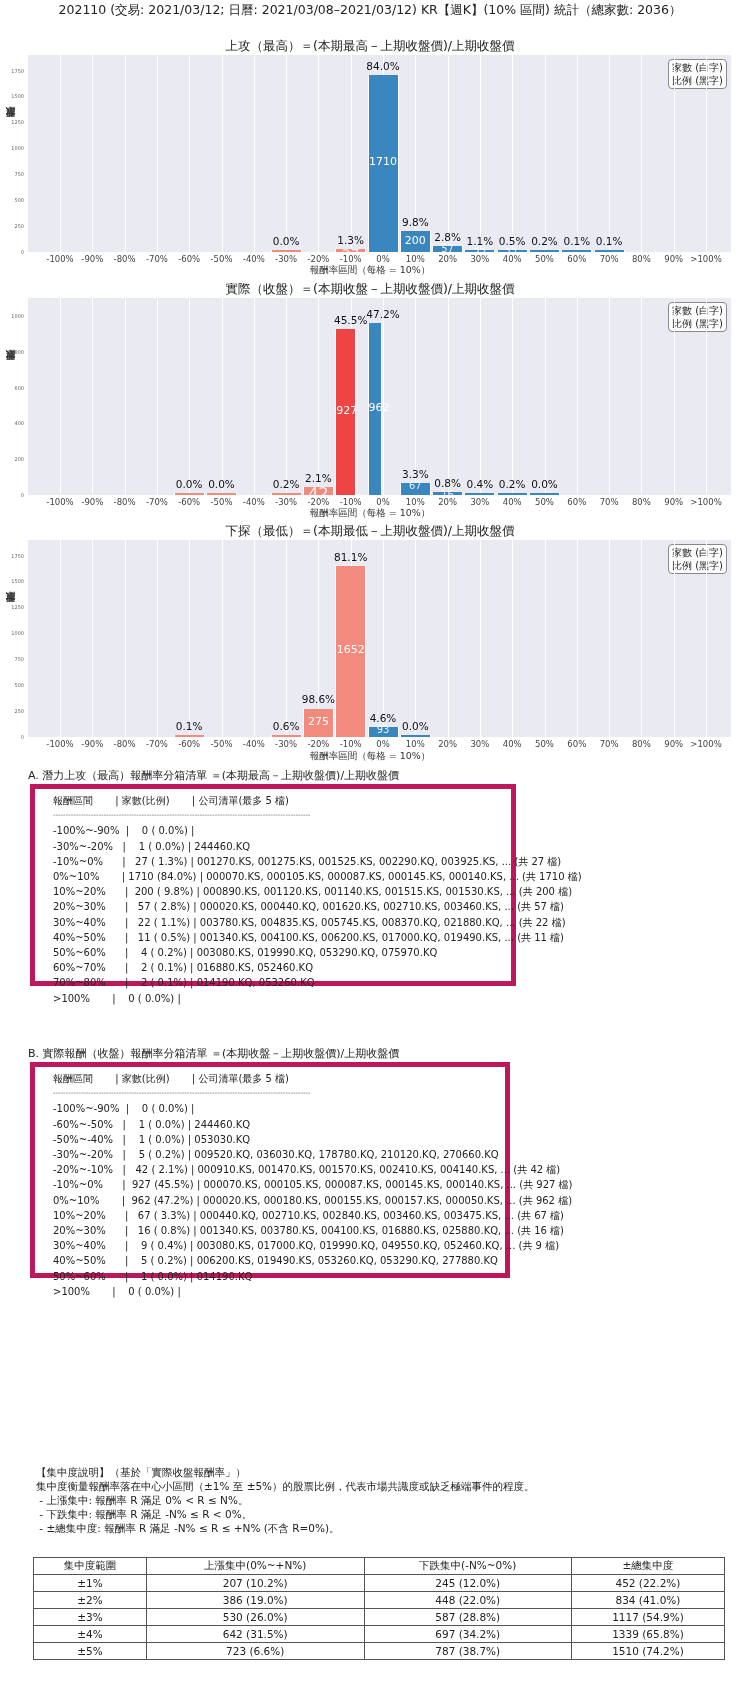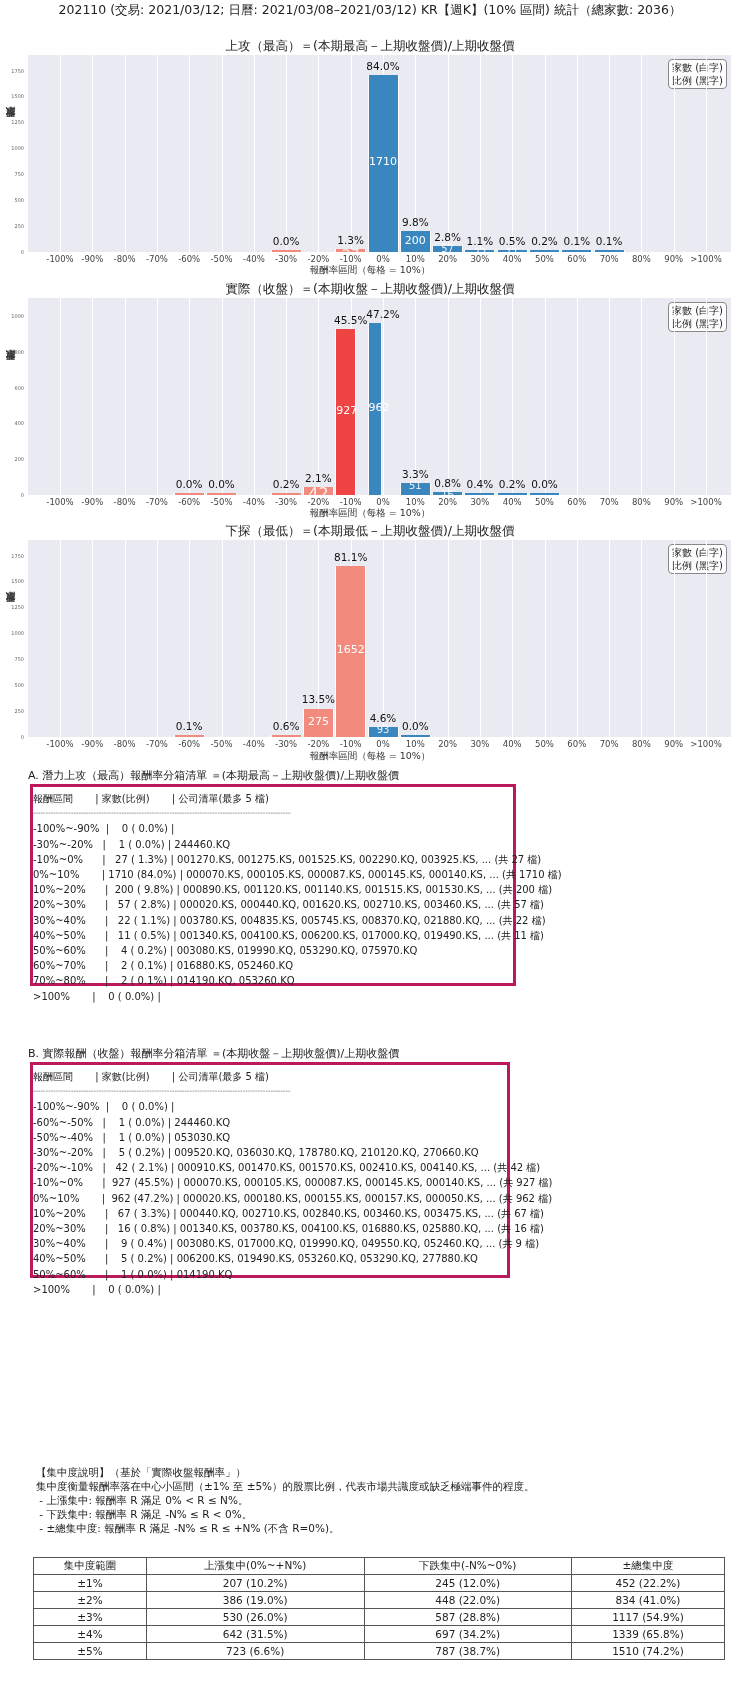--- a/index.html
+++ b/index.html
@@ -12,21 +12,21 @@
   .ylabel { position:absolute; left:-24px; writing-mode:vertical-rl; transform:rotate(180deg); font-size:10px; color:#333; }
   .ytick { position:absolute; left:-18px; width:14px; text-align:right; font-size:5px; color:#666; transform:translateY(-50%); }
   .vgrid { position:absolute; top:0; bottom:0; width:1px; background:#ffffff; }
   .bar { position:absolute; bottom:0; border-left:1px solid #fff; border-right:1px solid #fff; box-sizing:border-box; }
   .bar-count { position:absolute; width:100%; text-align:center; color:#ffffff; font-size:11px; }
   .bar-pct { position:absolute; width:60px; margin-left:-30px; text-align:center; color:#111; font-size:10.5px; }
   .xtick { position:absolute; width:40px; margin-left:-20px; text-align:center; font-size:8.5px; color:#444; }
   .xlabel { position:absolute; left:0; width:740px; text-align:center; font-size:9.5px; color:#333; }
   .legend-box { position:absolute; right:4px; top:4px; background:#ffffffe6; border:1px solid #888; border-radius:4px; padding:1px 3px; font-size:10px; line-height:13px; color:#222; }
   .section-title { position:absolute; left:28px; font-size:11px; color:#222; }
-  .list-box { position:absolute; left:30px; border:3px solid #be185d; background:#fff; box-sizing:border-box; padding:4px 0; font-size:10px; line-height:15.2px; color:#222; white-space:pre; }
+  .list-box { position:absolute; left:30px; border:5px solid #be185d; background:#fff; box-sizing:border-box; padding:4px 18px; font-size:10px; line-height:15.2px; color:#222; white-space:pre; }
   .conc-text { position:absolute; left:36px; font-size:10.5px; line-height:13.5px; color:#222; white-space:pre; }
   table.conc { position:absolute; left:33px; top:1557px; width:692px; border-collapse:collapse; font-size:10.5px; }
   table.conc td, table.conc th { border:1px solid #555; text-align:center; height:16px; padding:0; font-weight:normal; color:#222; }
 </style>
 </head>
 <body>
 
 <div class="page-title">202110 (交易: 2021/03/12; 日曆: 2021/03/08–2021/03/12) KR【週K】(10% 區間) 統計（總家數: 2036）</div>
 
 <div class="chart" style="top:0;">
@@ -181,21 +181,21 @@
         <div class="bar-count" style="top: 75.0086px;">927</div>
       </div>
       <div class="bar-pct" style="left: 322.7px; top: 15.9827px;">45.5%</div>
       <div class="xtick" style="left: 322.7px; top: 199px;">-10%</div>
       <div class="bar" style="left: 339.5px; width: 14px; height: 172.285px; background: rgb(58, 135, 192);">
         <div class="bar-count" style="top: 78.1427px;">962</div>
       </div>
       <div class="bar-pct" style="left: 355px; top: 9.71455px;">47.2%</div>
       <div class="xtick" style="left: 355px; top: 199px;">0%</div>
       <div class="bar" style="left: 371.8px; width: 31px; height: 11.9991px; background: rgb(58, 135, 192);">
-        <div class="bar-count" style="top: -3px; font-size: 10px; opacity: 0.85;">51</div>
+        <div class="bar-count" style="top: -3px; font-size: 10px; opacity: 0.85;">67</div>
       </div>
       <div class="bar-pct" style="left: 387.3px; top: 170.001px;">3.3%</div>
       <div class="xtick" style="left: 387.3px; top: 199px;">10%</div>
       <div class="bar" style="left: 404.1px; width: 31px; height: 2.86545px; background: rgb(58, 135, 192);">
         <div class="bar-count" style="top: -3px; font-size: 10px; opacity: 0.85;">16</div>
       </div>
       <div class="bar-pct" style="left: 419.6px; top: 179.135px;">0.8%</div>
       <div class="xtick" style="left: 419.6px; top: 199px;">20%</div>
       <div class="bar" style="left: 436.4px; width: 31px; height: 2px; background: rgb(58, 135, 192);"></div>
       <div class="bar-pct" style="left: 451.9px; top: 180px;">0.4%</div>
@@ -260,21 +260,21 @@
       <div class="bar-pct" style="left: 161.2px; top: 180px;">0.1%</div>
       <div class="xtick" style="left: 161.2px; top: 199px;">-60%</div>
       <div class="xtick" style="left: 193.5px; top: 199px;">-50%</div>
       <div class="xtick" style="left: 225.8px; top: 199px;">-40%</div>
       <div class="bar" style="left: 242.6px; width: 31px; height: 2px; background: rgb(242, 139, 125);"></div>
       <div class="bar-pct" style="left: 258.1px; top: 180px;">0.6%</div>
       <div class="xtick" style="left: 258.1px; top: 199px;">-30%</div>
       <div class="bar" style="left: 274.9px; width: 31px; height: 28.5132px; background: rgb(242, 139, 125);">
         <div class="bar-count" style="top: 6.25658px;">275</div>
       </div>
-      <div class="bar-pct" style="left: 290.4px; top: 153.487px;">13.5%</div>
+      <div class="bar-pct" style="left: 290.4px; top: 153.487px;">98.6%</div>
       <div class="xtick" style="left: 290.4px; top: 199px;">-20%</div>
       <div class="bar" style="left: 307.2px; width: 31px; height: 171.286px; background: rgb(242, 139, 125);">
         <div class="bar-count" style="top: 77.6432px;">1652</div>
       </div>
       <div class="bar-pct" style="left: 322.7px; top: 10.7137px;">81.1%</div>
       <div class="xtick" style="left: 322.7px; top: 199px;">-10%</div>
       <div class="bar" style="left: 339.5px; width: 31px; height: 9.64263px; background: rgb(58, 135, 192);">
         <div class="bar-count" style="top: -3px; font-size: 10px; opacity: 0.85;">93</div>
       </div>
       <div class="bar-pct" style="left: 355px; top: 172.357px;">4.6%</div>

